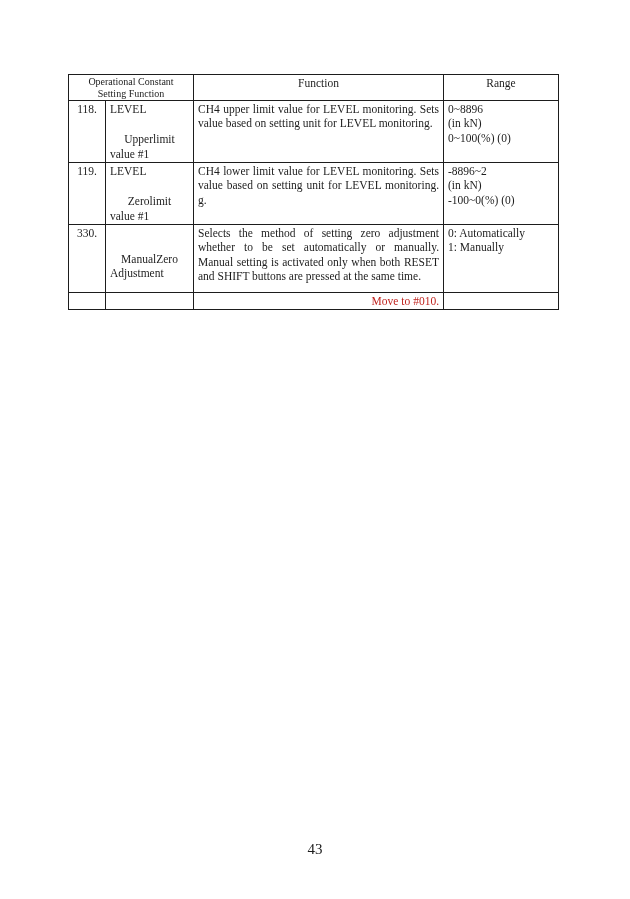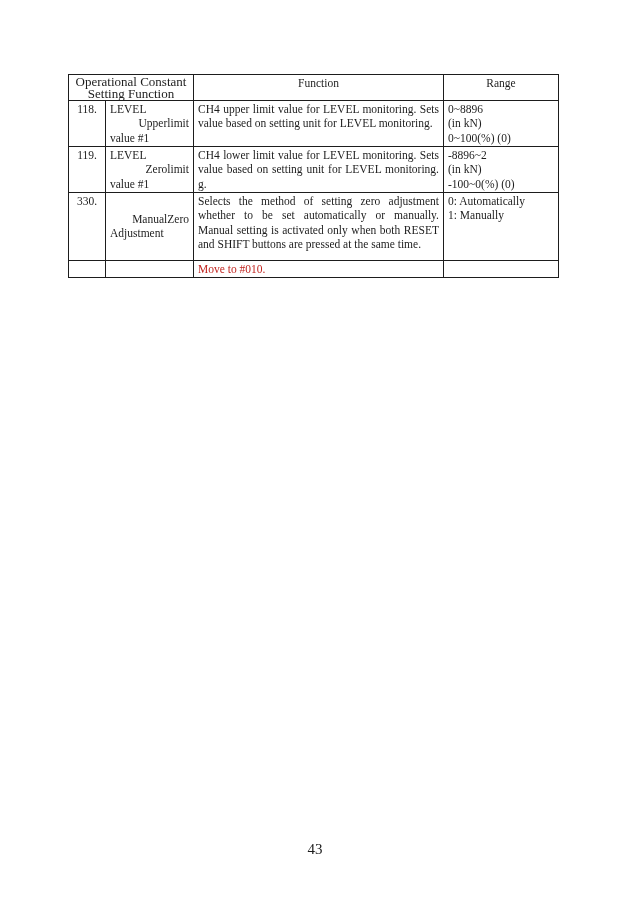--- a/index.html
+++ b/index.html
@@ -33,44 +33,45 @@
     font-weight: normal;
     overflow: hidden;
   }
   thead tr { height: 24px; }
   thead th {
     text-align: center;
     vertical-align: middle;
     padding: 0 2px;
   }
   th.group {
-    font-size: 13px;
+    font-size: 10px;
     line-height: 11.6px;
   }
   tbody tr:nth-child(1) { height: 44px; padding-left: 7px; }
   tbody tr:nth-child(2) { height: 43px; }
   tbody tr:nth-child(3) { height: 68px; }
   tbody tr:nth-child(4) { height: 15px; }
   td.num {
     text-align: center;
     vertical-align: middle;
   }
   td.name { padding: 1px 5px; }
   td.name .jline {
     display: flex;
-    justify-content: flex-end;
+    justify-content: center;
+    margin-top: 16px;
   }
   td.func {
     text-align: justify;
     padding: 1px 5px 1px 5px;
     font-family: Liberation Serif, serif;
   }
   td.func.red {
     color: var(--red, #c0241f);
-    text-align: left;
+    text-align: right;
   }
   td.range { padding: 1px 4px; }
   .pageno {
     position: absolute;
     left: 0;
     top: 841px;
     width: 100%;
     text-align: center;
     font-size: 15px;
   }

